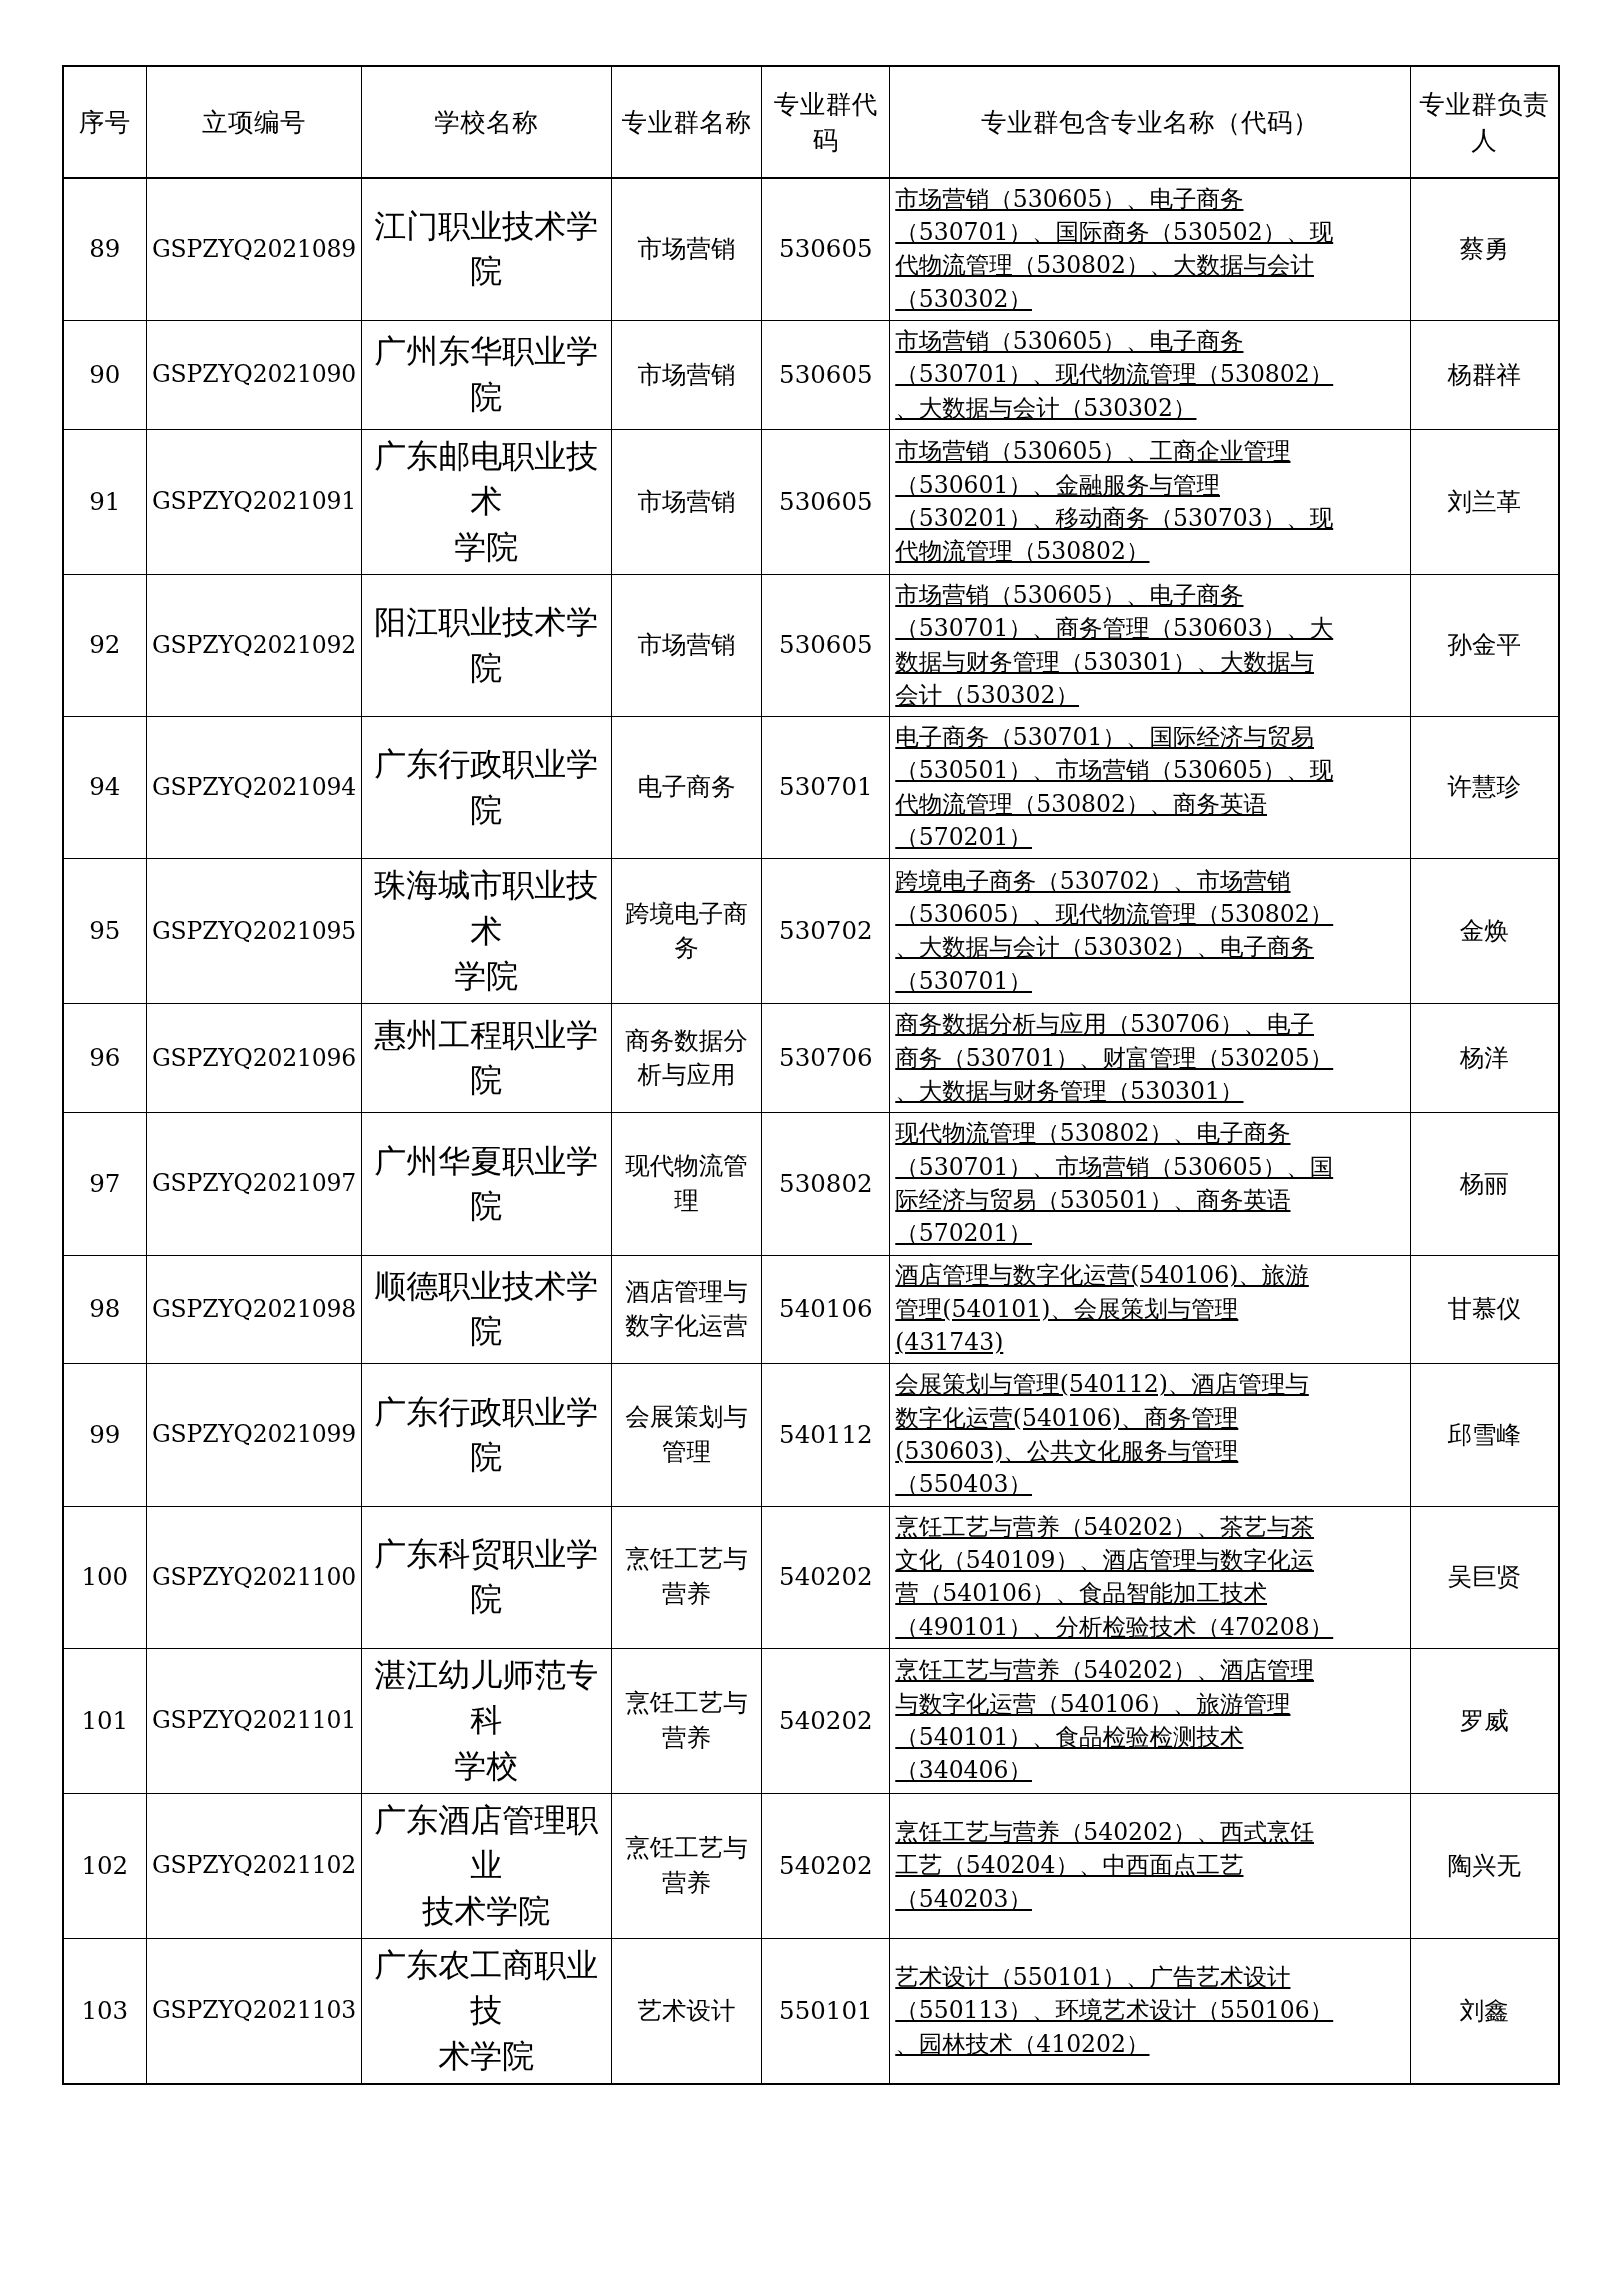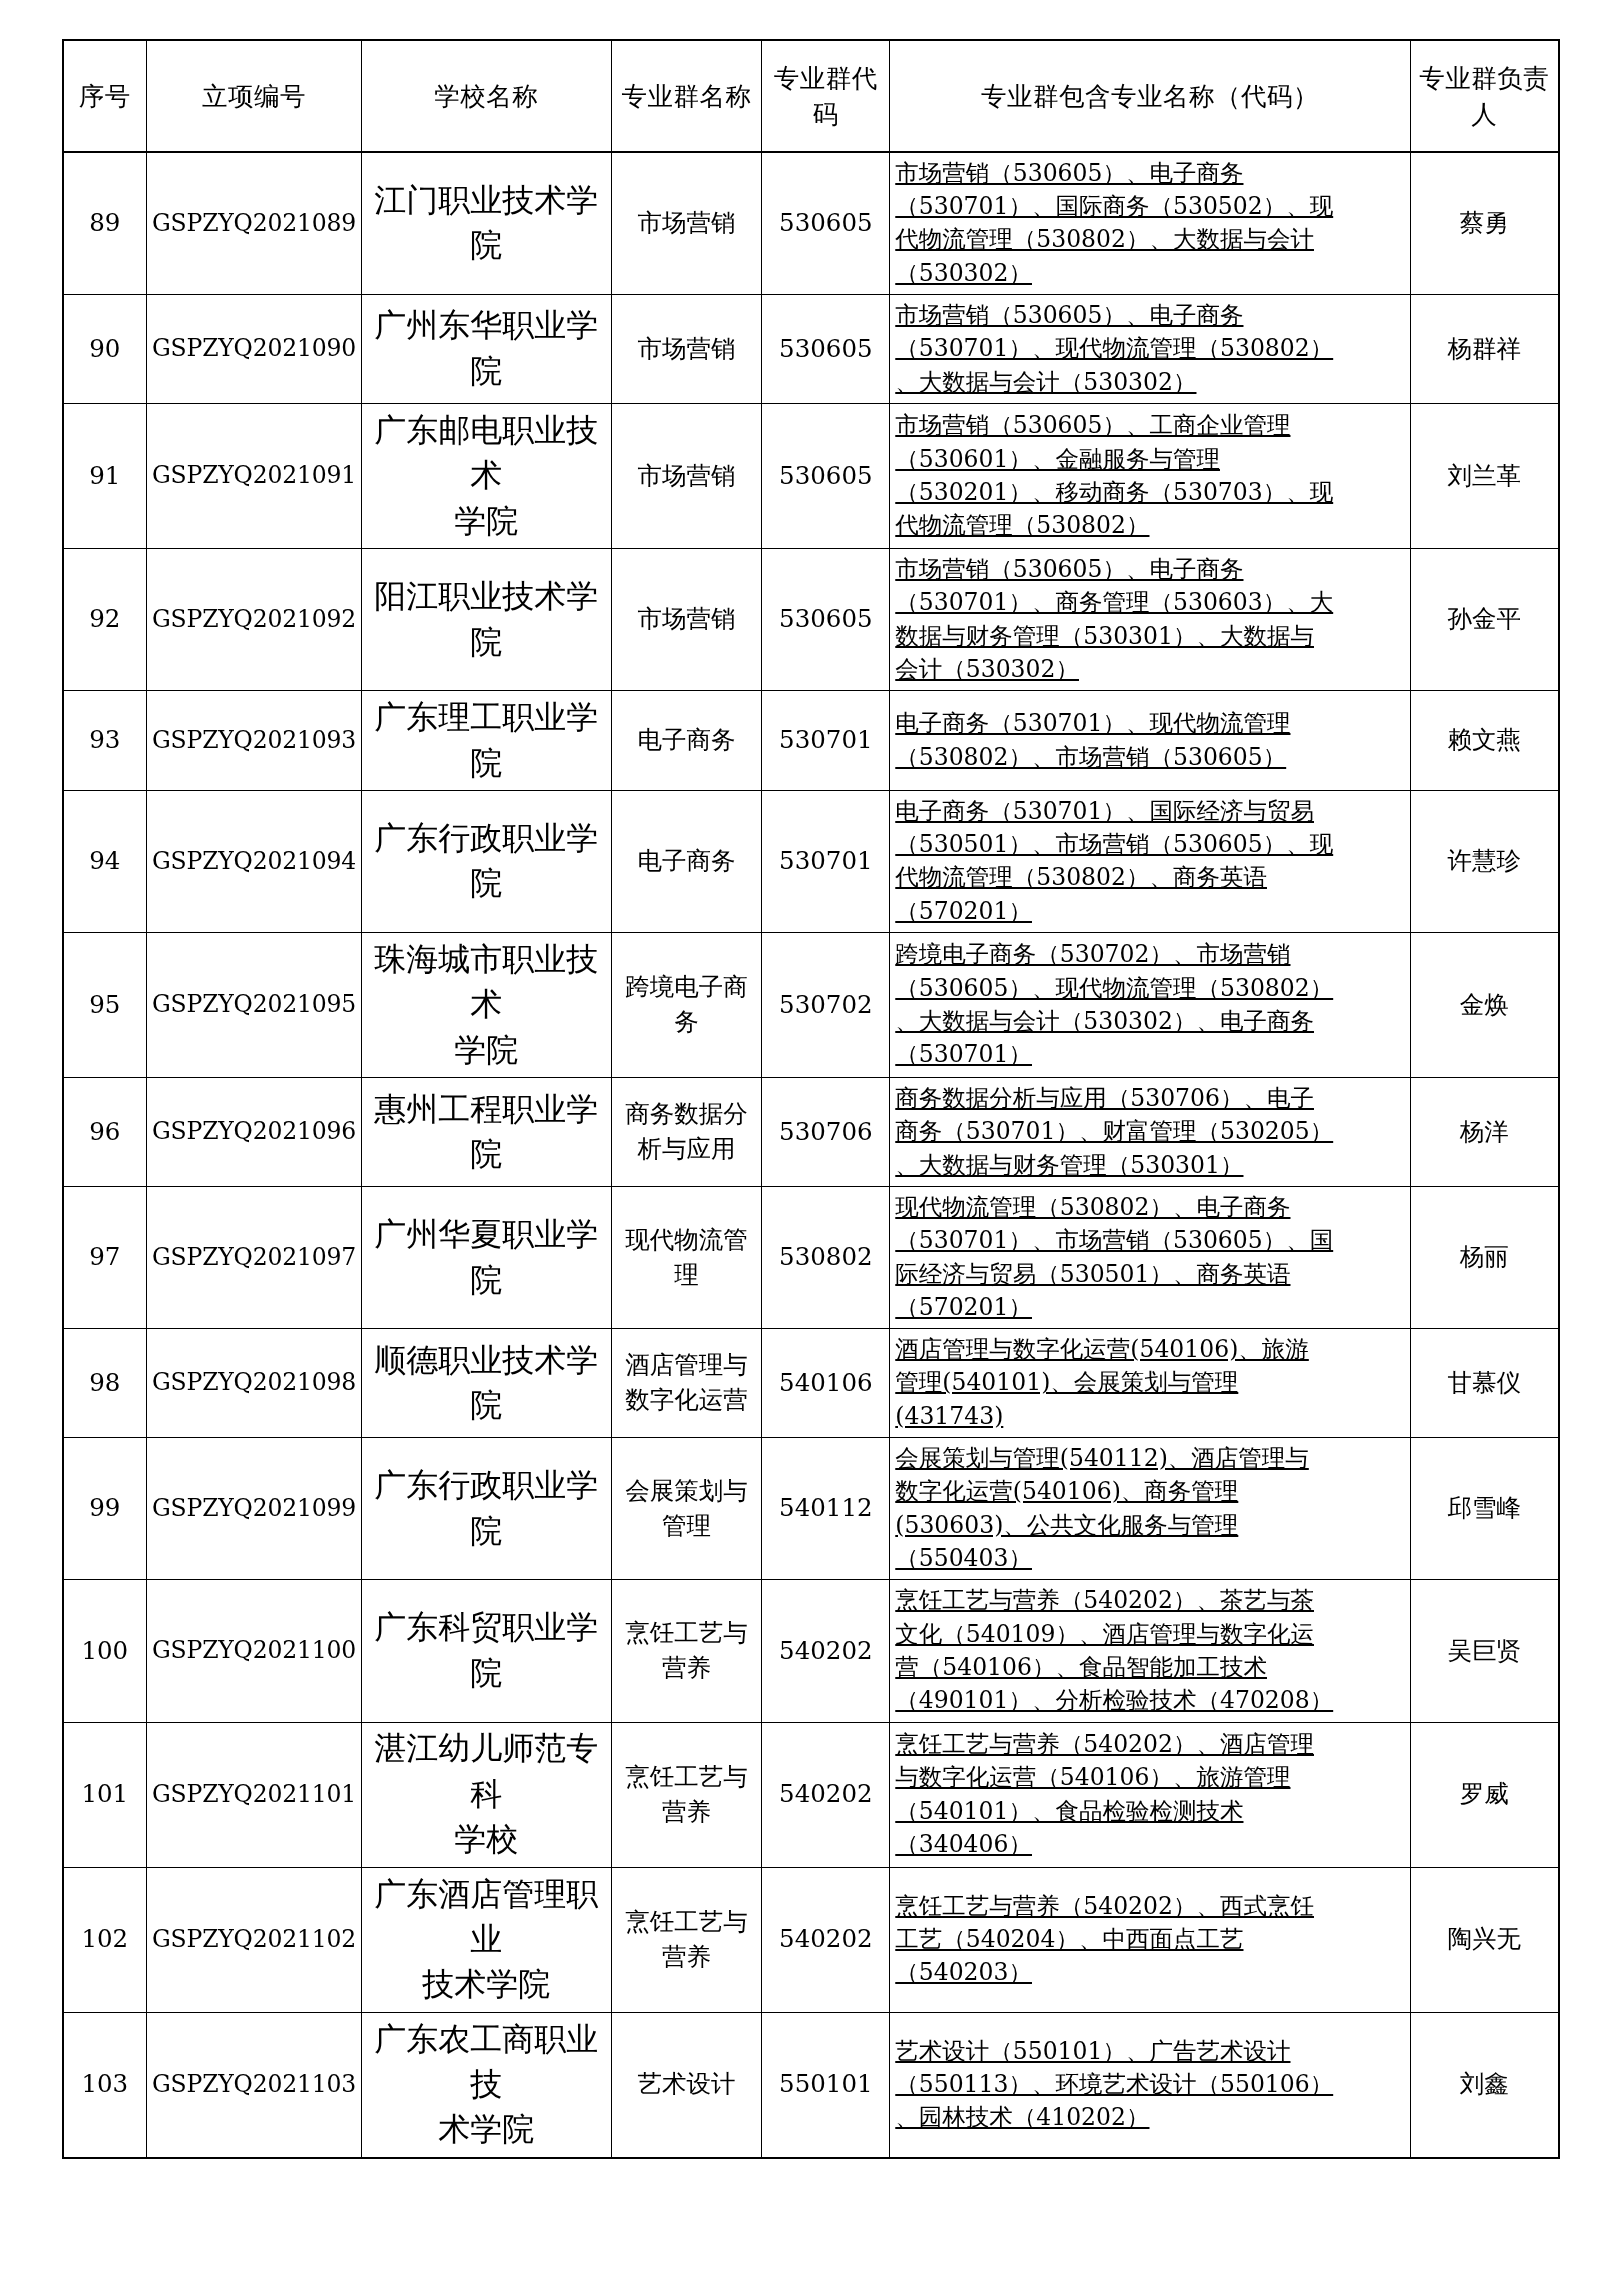--- a/index.html
+++ b/index.html
@@ -12,21 +12,21 @@
     height: 2293px;
     font-family: "DejaVu Serif", "Liberation Serif", serif;
     color: #000000;
     -webkit-font-smoothing: none;
   }
   .page {
     position: relative;
     width: 1621px;
     height: 2293px;
     box-sizing: border-box;
-    padding: 39px 0 0 0;
+    padding: 65px 0 0 0;
   }
   .table-wrap {
     margin: 0 auto;
     width: 1498px;
   }
   table.grid {
     border-collapse: collapse;
     width: 1498px;
     table-layout: fixed;
     border: 2.9px solid #000;
@@ -159,32 +159,20 @@
             <td class="gcode">530605</td>
             <td class="majors">
               <span class="line">市场营销（530605）、电子商务</span>
               <span class="line">（530701）、商务管理（530603）、大</span>
               <span class="line">数据与财务管理（530301）、大数据与</span>
               <span class="line">会计（530302）</span>
             </td>
             <td class="leader">孙金平</td>
           </tr>
           <tr>
-            <td class="idx">93</td>
-            <td class="num">GSPZYQ2021093</td>
-            <td class="school">广东理工职业学院</td>
-            <td class="gname">电子商务</td>
-            <td class="gcode">530701</td>
-            <td class="majors">
-              <span class="line">电子商务（530701）、现代物流管理</span>
-              <span class="line">（530802）、市场营销（530605）</span>
-            </td>
-            <td class="leader">赖文燕</td>
-          </tr>
-          <tr>
             <td class="idx">94</td>
             <td class="num">GSPZYQ2021094</td>
             <td class="school">广东行政职业学院</td>
             <td class="gname">电子商务</td>
             <td class="gcode">530701</td>
             <td class="majors">
               <span class="line">电子商务（530701）、国际经济与贸易</span>
               <span class="line">（530501）、市场营销（530605）、现</span>
               <span class="line">代物流管理（530802）、商务英语</span>
               <span class="line">（570201）</span>

